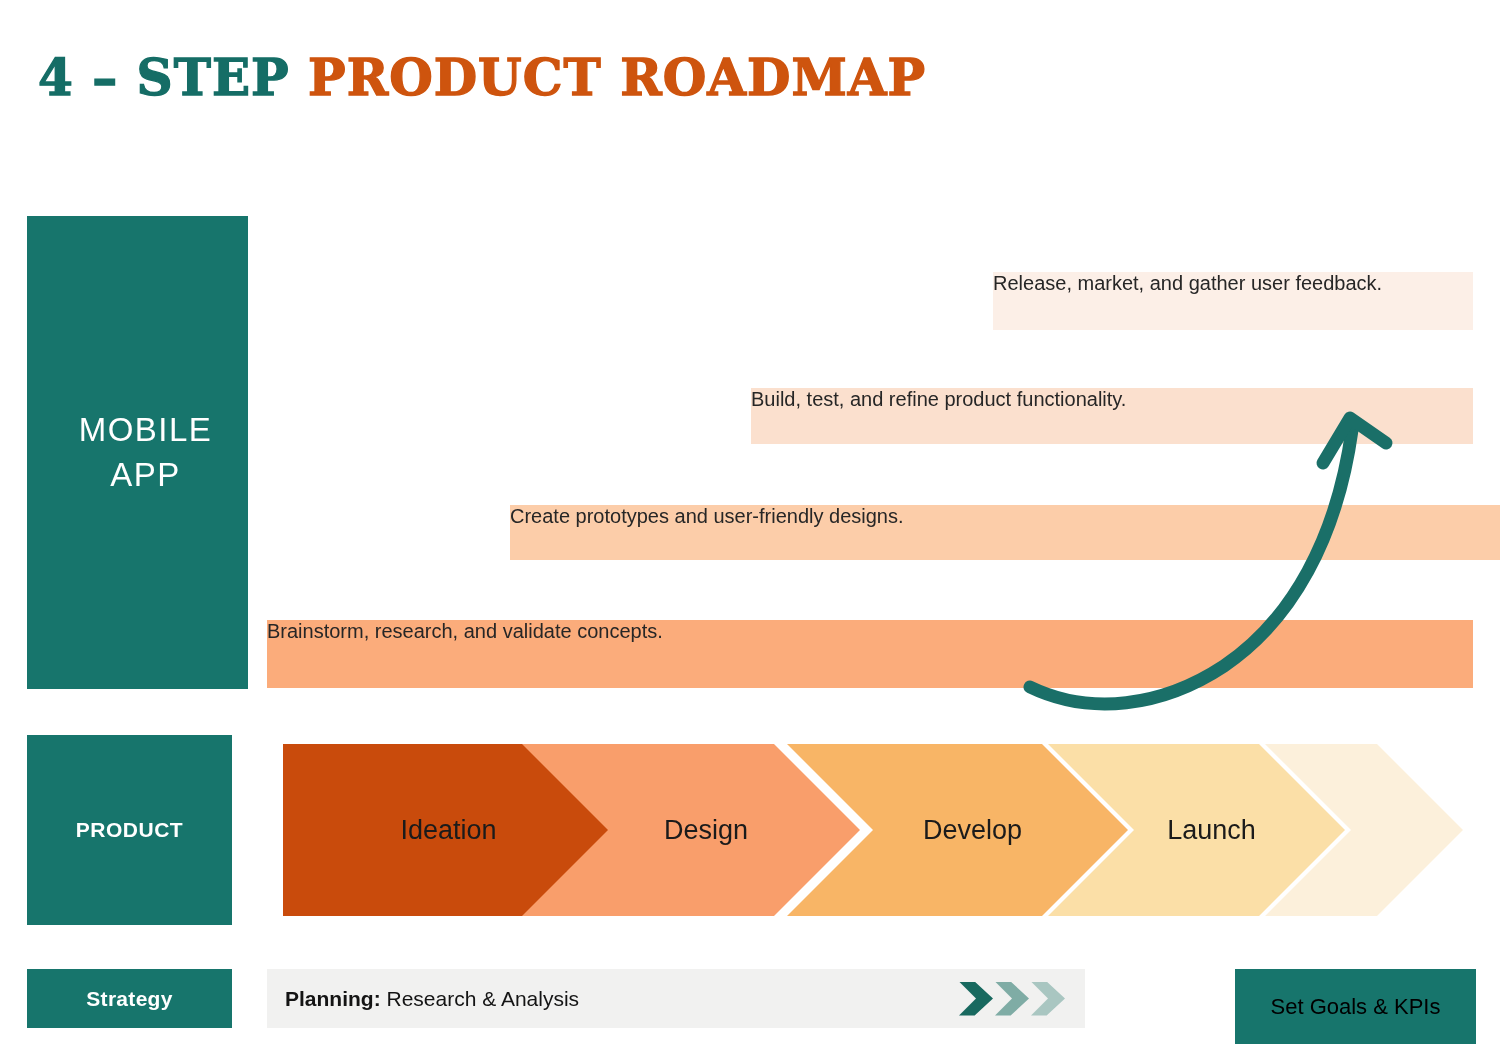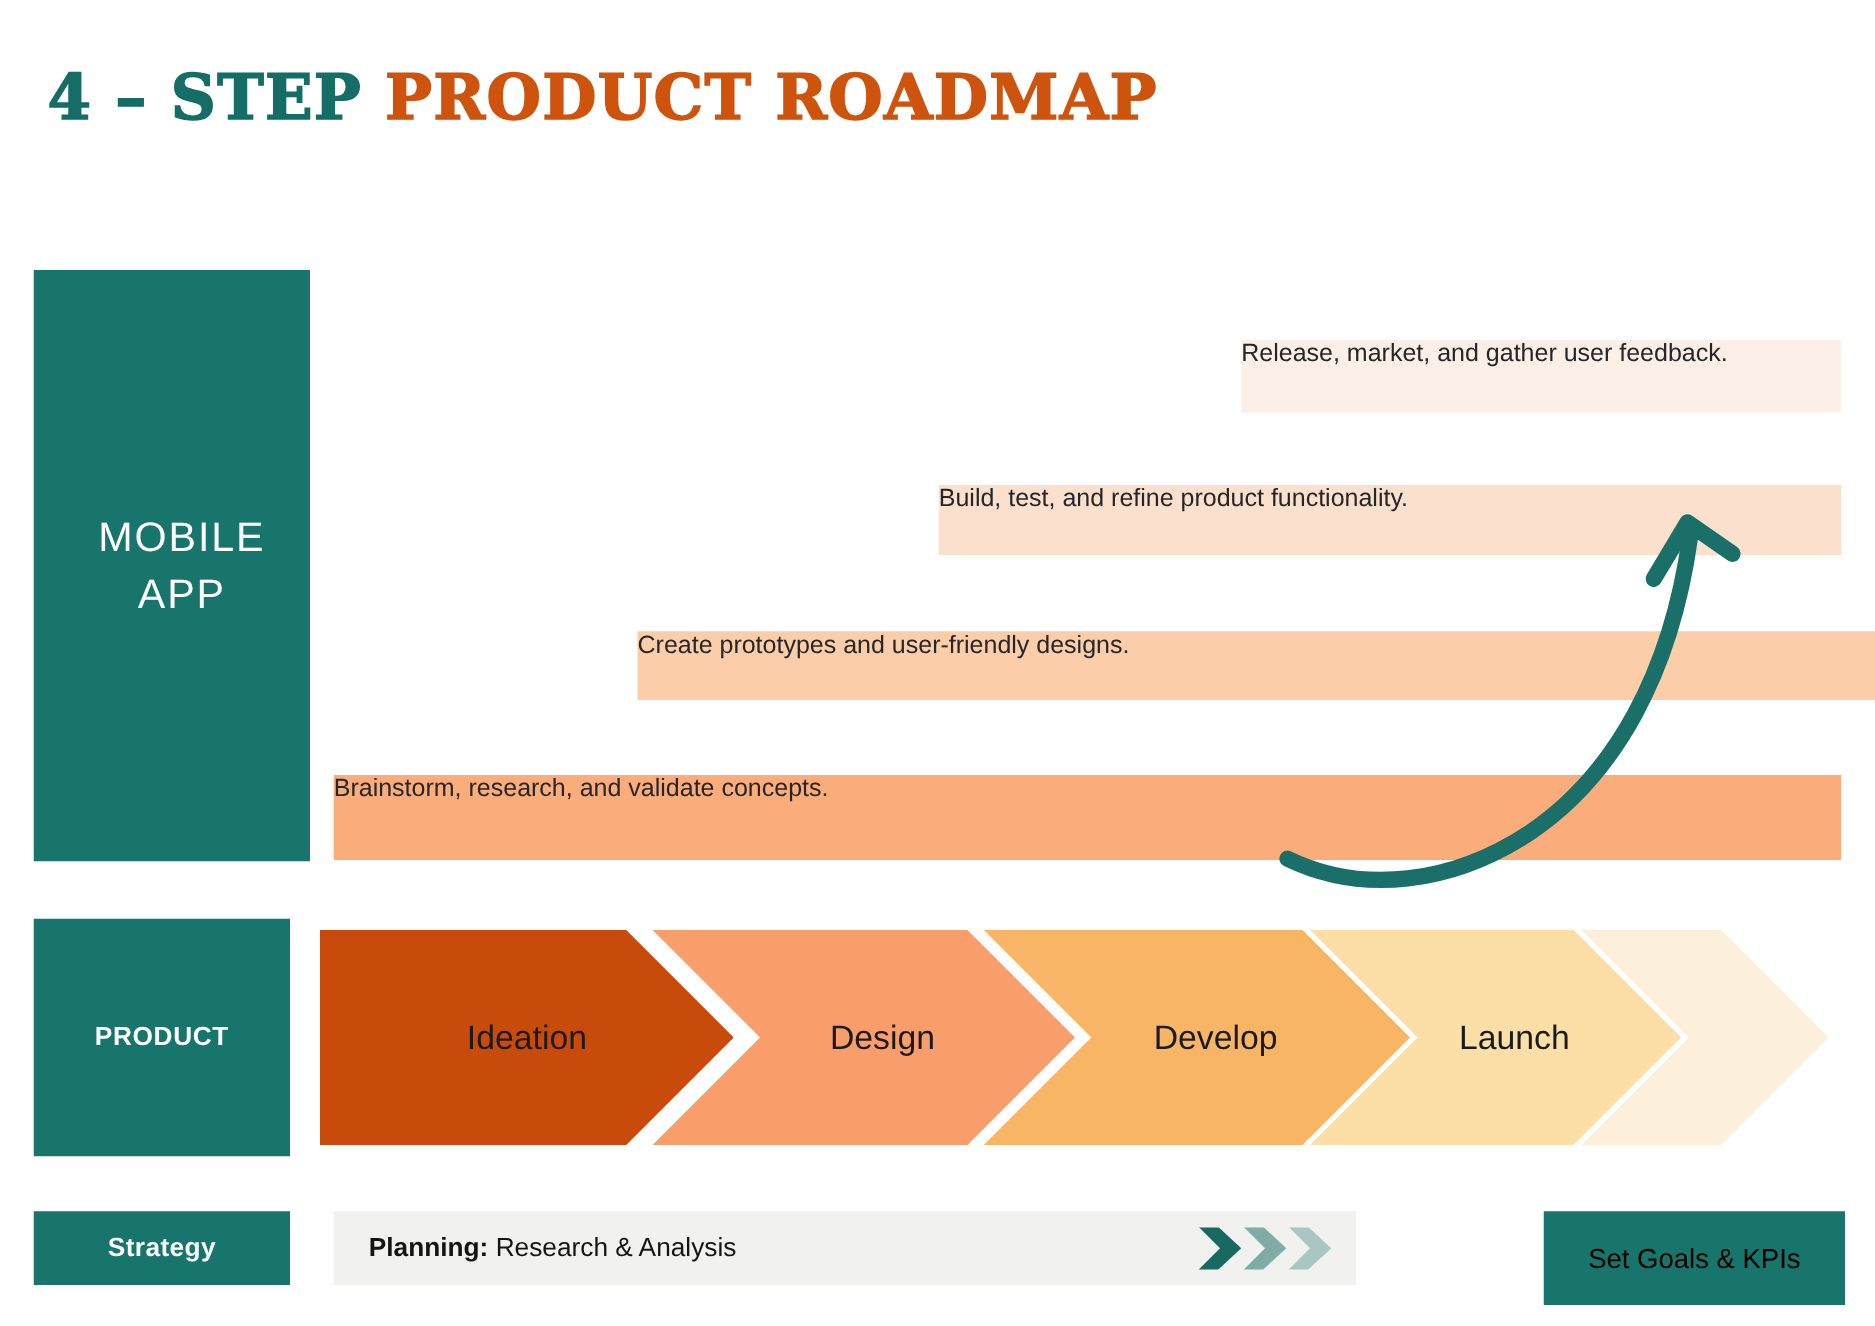--- a/index.html
+++ b/index.html
@@ -46,32 +46,32 @@
   .arrow-svg{position:absolute;left:0;top:0;width:1500px;height:1061px;pointer-events:none;}
 
   
   .chev{
     position:absolute;top:744px;height:172px;
     display:flex;align-items:center;justify-content:center;
     font-size:27px;color:#1b1b1b;
   }
   .chev-first{clip-path:polygon(0 0, calc(100% - 86px) 0, 100% 50%, calc(100% - 86px) 100%, 0 100%);}
   .chev-mid{clip-path:polygon(0 0, calc(100% - 86px) 0, 100% 50%, calc(100% - 86px) 100%, 0 100%, 86px 50%);}
-  .chev-1{left:256px;width:331px;background:#C94B0C;text-align:right;}
+  .chev-1{left:283px;width:331px;background:#C94B0C;text-align:right;}
   .chev-2{left:522px;width:338px;background:#F99E6B;}
   .chev-3{left:787px;width:341px;background:#F8B566;}
   .chev-4{left:1048px;width:297px;background:#FBDFA7;}
   .chev-5{left:1265px;width:198px;background:#FCF0DB;}
   .chev-2 span,.chev-3 span,.chev-4 span{margin-left:30px;}
 
   
   .planning-bar{
     position:absolute;left:267px;top:969px;width:818px;height:59px;
     background:#F1F1F0;display:flex;align-items:center;
-    padding:0 20px 0 28px;box-sizing:border-box;
+    padding:0 20px 0 18px;box-sizing:border-box;
     font-size:21px;color:#141414;
   }
   .planning-bar b{font-weight:700;}
   .planning-bar .txt{flex:1 1 auto;white-space:nowrap;}
   .mini-chevrons{display:flex;gap:2px;align-items:center;}
   .mini-chev{width:34px;height:34px;display:inline-block;
     clip-path:polygon(0 0, 46% 0, 100% 50%, 46% 100%, 0 100%, 50% 50%);}
   .mini-chev.c1{background:#18695F;}
   .mini-chev.c2{background:#7FACA5;}
   .mini-chev.c3{background:#A9C6C1;}

